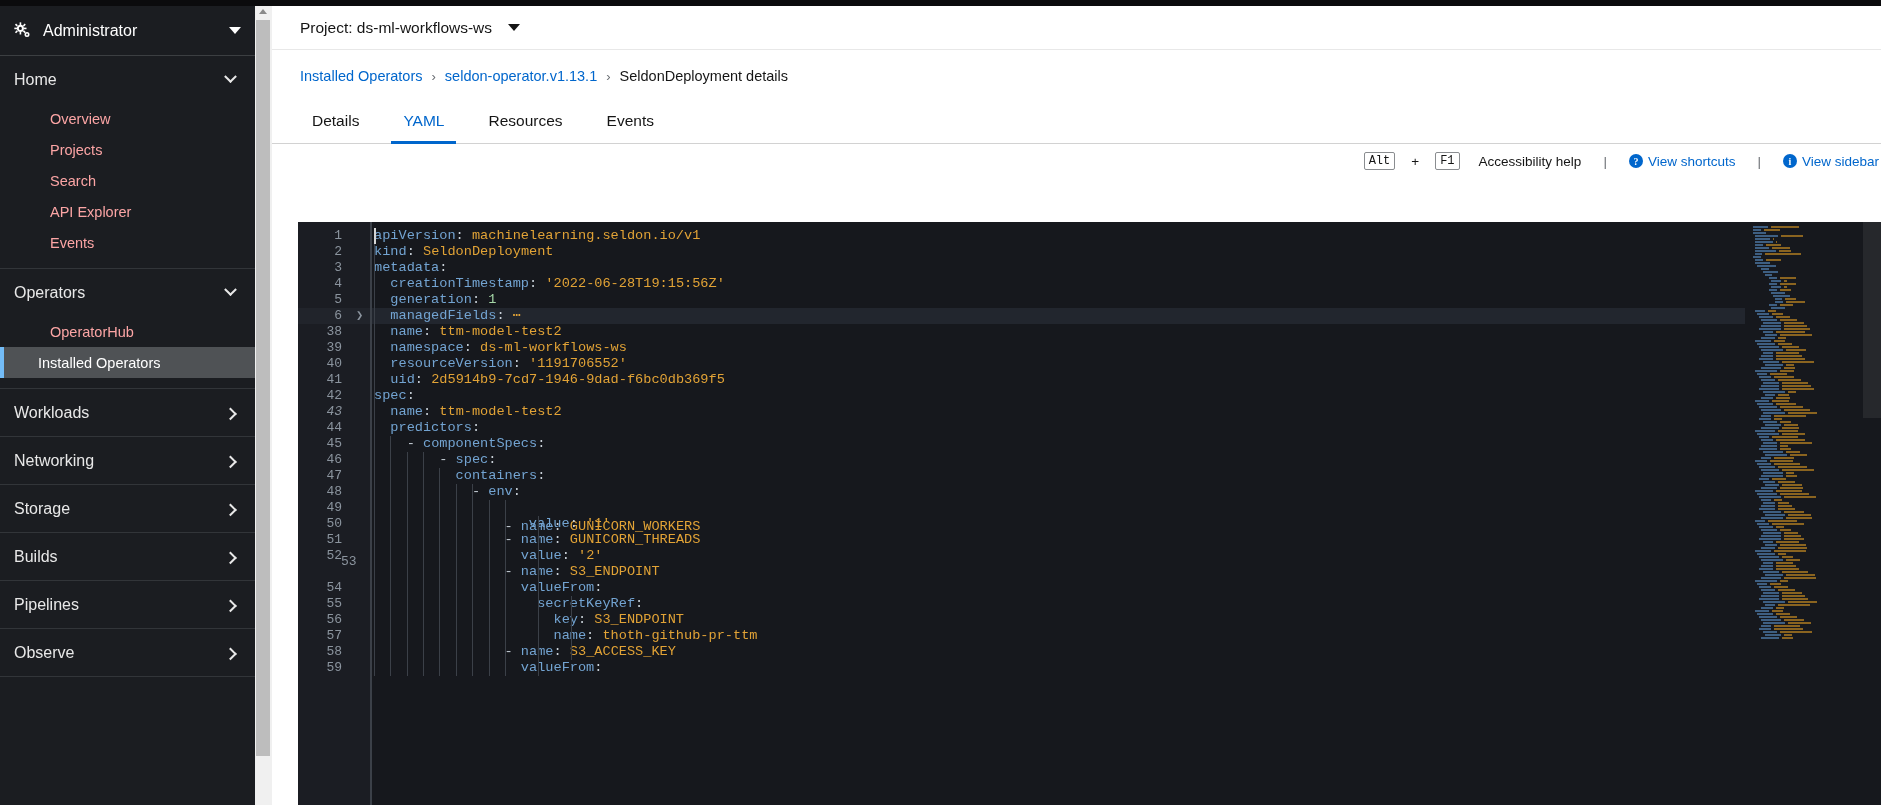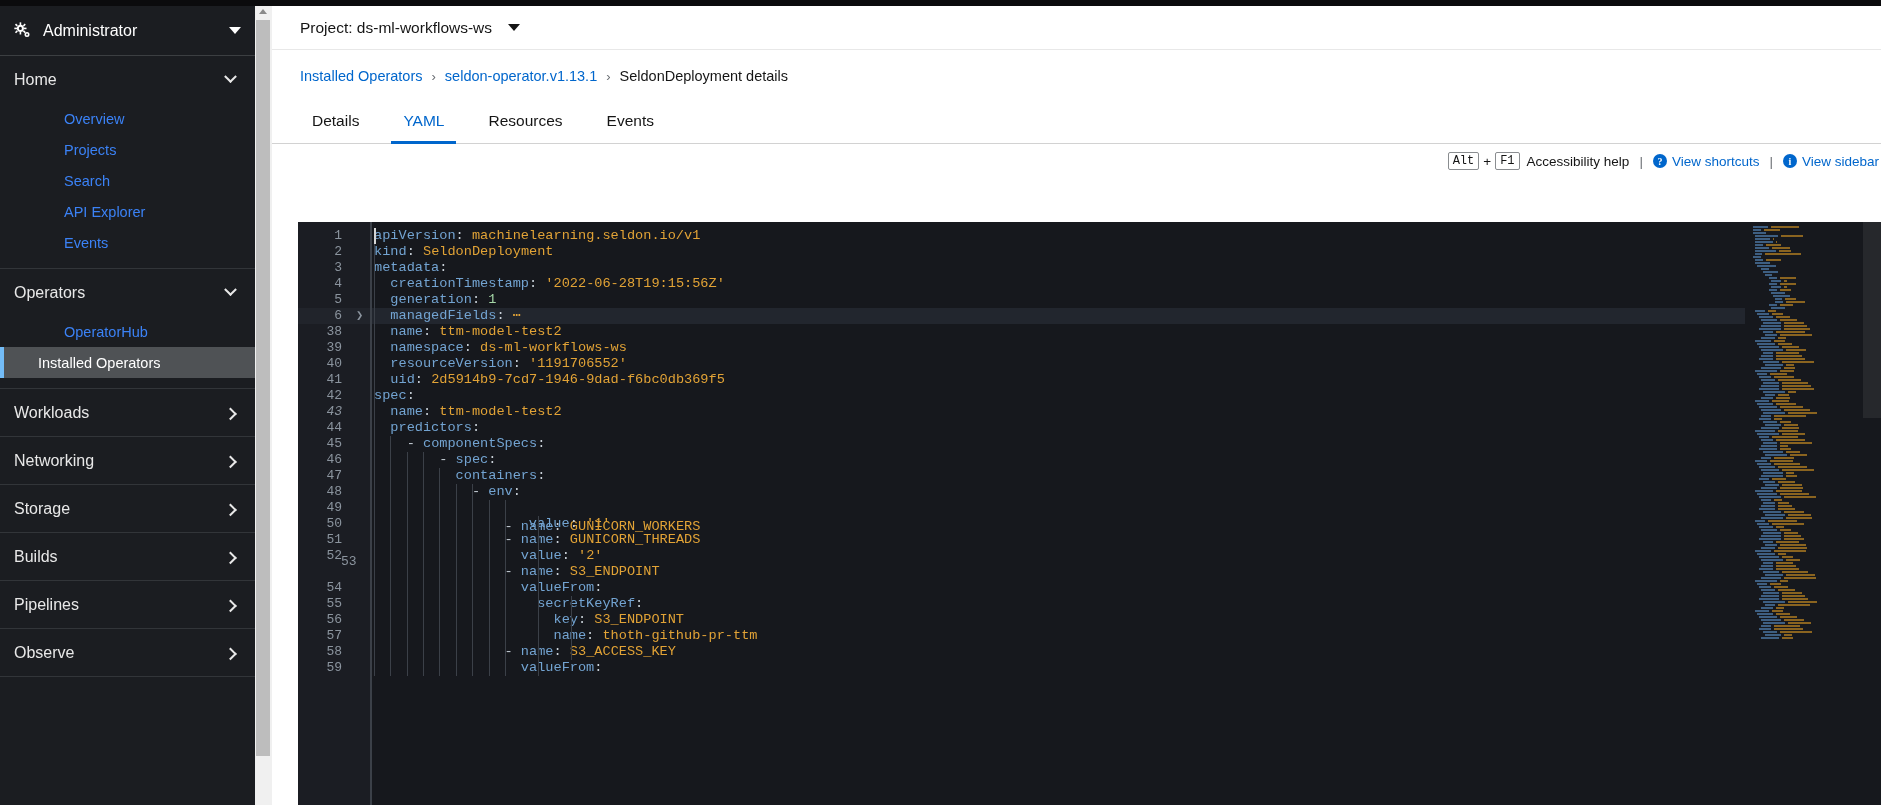--- a/index.html
+++ b/index.html
@@ -55,23 +55,23 @@
     display:inline-block;
     width: 9px; height: 9px;
     border-right: 2.4px solid #e8e8e8;
     border-bottom: 2.4px solid #e8e8e8;
   }
   .chev.down { transform: rotate(45deg) translate(-2px,-2px); }
   .chev.right { transform: rotate(-45deg) translate(-1px,1px); }
   .nav-item {
     height: 31px;
     display: flex; align-items: center;
-    padding-left: 60px;
+    padding-left: 46px;
     font-size: 14.5px;
-    color: #3b82f6;
+    color: #fca5a5;
     cursor: pointer;
     border-left: 4px solid transparent;
     position: relative;
   }
   .nav-item.active {
     background: #4f5255;
     border-left: 4px solid #73bcf7;
     color: #fff;
     padding-left: 34px;
   }
@@ -190,20 +190,21 @@
   }
   .tab.active { color: #06c; border-bottom: 3px solid #06c; }
 
   
   .a11y-row {
     display: flex; align-items: center; justify-content: flex-end;
     height: 34px;
     padding-right: 2px;
     font-size: 13.5px;
     color: #151515;
+    gap: 12px;
   }
   .kbd {
     border: 1px solid #8a8d90;
     border-radius: 2px;
     padding: 0px 4px;
     font-family: "Liberation Mono", monospace;
     font-size: 12px;
     background: #fff;
     line-height: 16px;
     display: inline-block;

